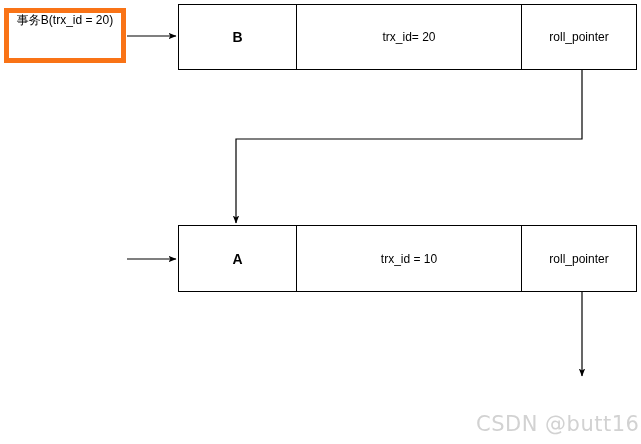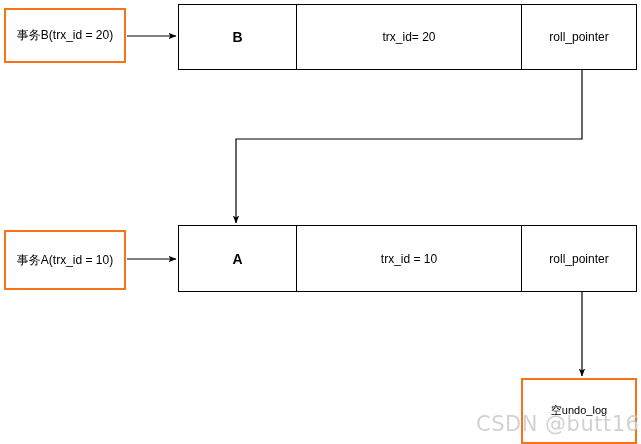--- a/index.html
+++ b/index.html
@@ -22,24 +22,23 @@
     position: absolute;
     left: 0;
     top: 0;
     width: 641px;
     height: 444px;
     pointer-events: none;
   }
   .node {
     position: absolute;
     box-sizing: border-box;
-    border: 2px solid #f97316;
+    border: 5px solid #f97316;
     background: #ffffff;
     display: flex;
-    align-items: center;
     justify-content: center;
     text-align: center;
     font-size: 12px;
     color: #000000;
     line-height: 1.25;
   }
   
   #txn-b-box { left: 4px;  top: 8px;   width: 122px; height: 55px; }
   #txn-a-box { left: 4px;  top: 230px; width: 122px; height: 60px; }
   .txn-label { font-size: 12px; }
@@ -117,35 +116,29 @@
 
     <g>
       <line x1="582" y1="292" x2="582" y2="376" stroke="#000000" stroke-width="1.2" marker-end="url(#arrowhead)"></line>
     </g>
   </svg>
 
   <div class="node" id="txn-b-box">
     <span class="txn-label">事务B(trx_id = 20)</span>
   </div>
 
-  <div class="node" id="txn-a-box">
-    <span class="txn-label">事务A(trx_id = 10)</span>
-  </div>
 
   <div class="record-row" id="record-b">
     <div class="cell cell-name">B</div>
     <div class="cell cell-trx">trx_id= 20</div>
     <div class="cell cell-pointer">roll_pointer</div>
   </div>
 
   <div class="record-row" id="record-a">
     <div class="cell cell-name">A</div>
     <div class="cell cell-trx">trx_id = 10</div>
     <div class="cell cell-pointer">roll_pointer</div>
   </div>
 
-  <div class="node" id="undo-log-box">
-    <span>空undo_log</span>
-  </div>
 
   <div id="watermark">CSDN @butt168</div>
 
 </div>
 
 </body></html>

